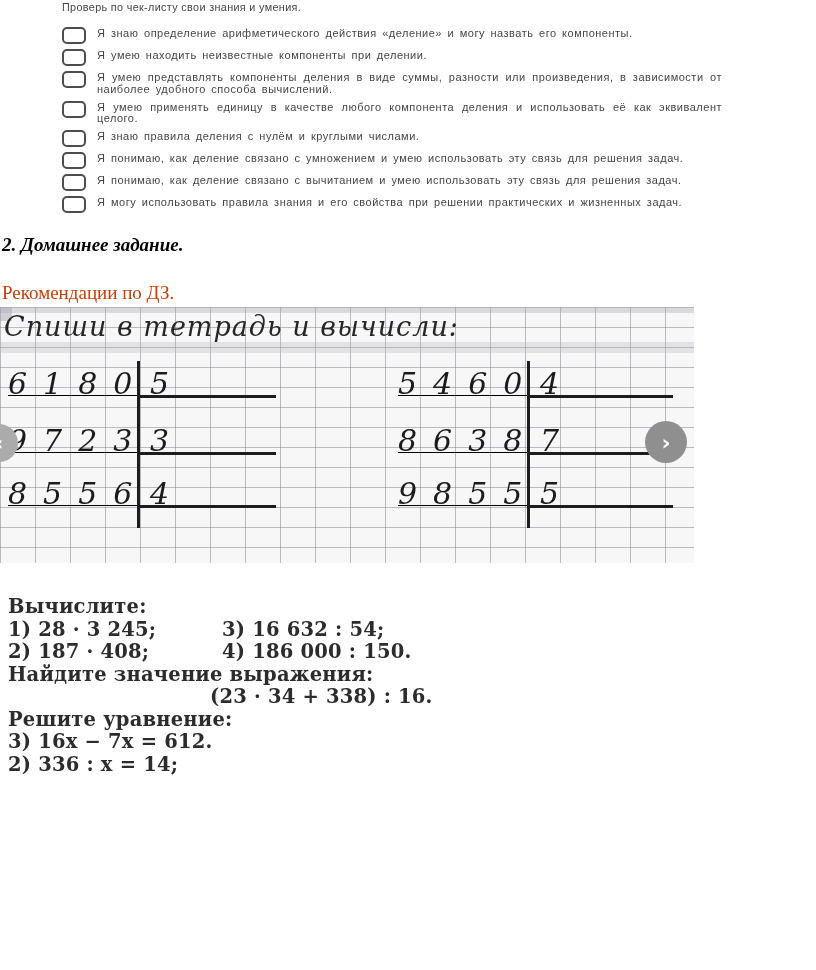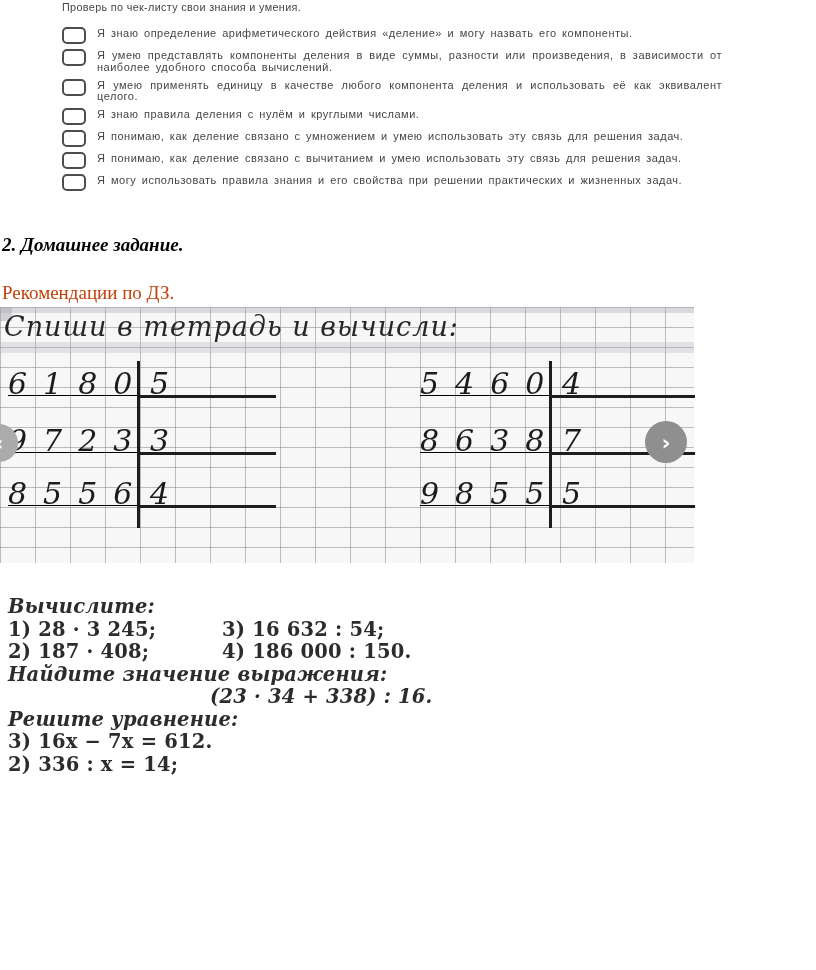--- a/index.html
+++ b/index.html
@@ -51,21 +51,21 @@
   .band-corner{top:0;left:0;width:12px;height:14px;background:rgba(160,160,168,.45);}
 
   .hw-title{
     position:absolute;left:4px;top:4px;
     font-family:"DejaVu Serif",serif;font-style:italic;
     font-size:27px;color:#262626;letter-spacing:1px;white-space:nowrap;
   }
 
   .division-problem{position:absolute;height:58px;width:290px;text-decoration:underline;}
   .dp-left{left:8px;}
-  .dp-right{left:398px;margin-left:22px;}
+  .dp-right{left:398px;}
   .dp-r1{top:60px;}
   .dp-r2{top:117px;}
   .dp-r3{top:170px;}
   .dividend{
     font-family:"DejaVu Serif",serif;font-style:italic;
     font-size:30px;color:#1b1b1b;letter-spacing:16px;line-height:34px;
   }
   .divisor{
     position:absolute;left:142px;top:0;
     font-family:"DejaVu Serif",serif;font-style:italic;
@@ -83,40 +83,44 @@
   }
   .nav-next{left:645px;top:114px;width:42px;height:42px;background:#8f8f8f;font-size:22px;}
   .nav-prev{left:-20px;top:117px;width:38px;height:38px;background:#ababab;font-size:20px;}
 
   
   .exercises{
     position:absolute;left:8px;top:596px;width:560px;
     font-family:"DejaVu Serif",serif;font-weight:bold;
     font-size:19.5px;line-height:22.5px;color:#2c2c2c;letter-spacing:.2px;
   }
-  .ex-line{white-space:nowrap;font-style:italic;}
+  .ex-line{white-space:nowrap;}
   .ex-row{display:flex;white-space:nowrap;}
   .col-a{display:inline-block;width:214px;flex:0 0 auto;}
   .col-b{display:inline-block;width:222px;flex:0 0 auto;}
   .expr-indent{padding-left:202px;}
 </style>
 </head>
 <body>
 
 <div class="page">
 
   <div class="checklist-intro">Проверь по чек-листу свои знания и умения.</div>
 
   <div class="checklist">
     <div class="check-row">
       <div class="checkbox"></div>
       <div class="check-label">Я знаю определение арифметического действия «деление» и могу назвать его компоненты.</div>
     </div>
     <div class="check-row">
       <div class="checkbox"></div>
+      <div class="check-label">Я умею находить неизвестные компоненты при делении.</div>
+    </div>
+    <div class="check-row">
+      <div class="checkbox"></div>
       <div class="check-label">Я умею представлять компоненты деления в виде суммы, разности или произведения, в зависимости от наиболее удобного способа вычислений.</div>
     </div>
     <div class="check-row">
       <div class="checkbox"></div>
       <div class="check-label">Я умею применять единицу в качестве любого компонента деления и использовать её как эквивалент целого.</div>
     </div>
     <div class="check-row">
       <div class="checkbox"></div>
       <div class="check-label">Я знаю правила деления с нулём и круглыми числами.</div>
     </div>

